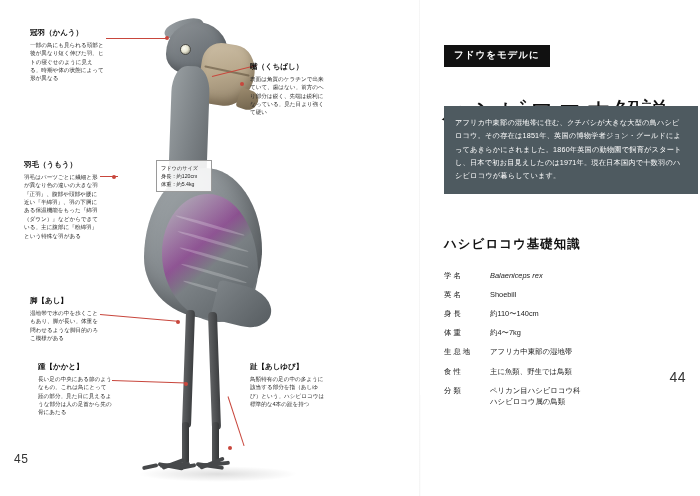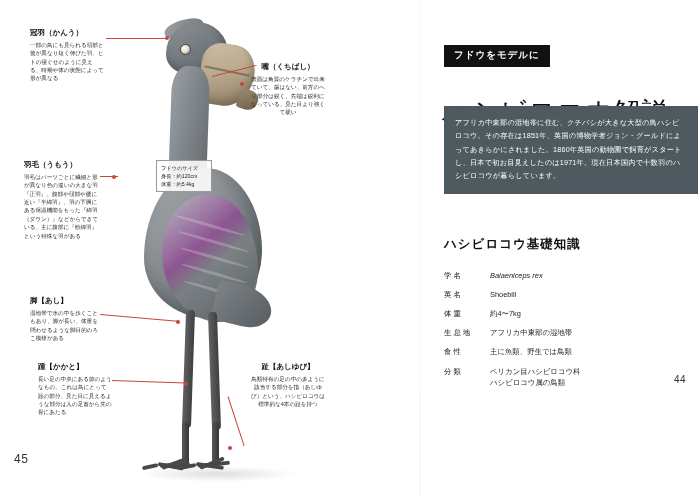--- a/index.html
+++ b/index.html
@@ -177,21 +177,21 @@
     margin-bottom: 2px;
     color: #111;
   }
   .callout .body {
     display: block;
     font-size: 5.6px;
     line-height: 1.5;
     color: #2a2a2a;
   }
   .c-left { text-align: left; }
-  .c-right { text-align: center; }
+  .c-right { text-align: left; }
   .leader {
     position: absolute;
     height: 1px;
     background: #c8463c;
     transform-origin: left center;
   }
   .dot {
     position: absolute;
     width: 4px; height: 4px;
     border-radius: 50%;
@@ -277,21 +277,21 @@
   .spec-table td.k {
     width: 46px;
     letter-spacing: 2px;
     color: #111;
   }
   .spec-table td.v { color: #1b1b1b; margin-left: 13px; }
   .spec-table td.v.ital { font-style: italic; }
   .pageno-right {
     position: absolute;
     right: 14px; bottom: 10px;
-    font-size: 10px;
+    font-size: 14px;
     color: #333;
     letter-spacing: .5px;
   }
   .gutter {
     position: absolute;
     left: 419px; top: 0;
     width: 2px; height: 496px;
     background: linear-gradient(90deg, rgba(0,0,0,.05), rgba(0,0,0,0));
   }
 </style>
@@ -414,20 +414,24 @@
       <tbody>
         <tr>
           <td class="k">学名</td>
           <td class="v ital">Balaeniceps rex</td>
         </tr>
         <tr>
           <td class="k">英名</td>
           <td class="v">Shoebill</td>
         </tr>
         <tr>
+          <td class="k">身長</td>
+          <td class="v">約110〜140cm</td>
+        </tr>
+        <tr>
           <td class="k">体重</td>
           <td class="v">約4〜7kg</td>
         </tr>
         <tr>
           <td class="k">生息地</td>
           <td class="v">アフリカ中東部の湿地帯</td>
         </tr>
         <tr>
           <td class="k">食性</td>
           <td class="v">主に魚類、野生では鳥類</td>

